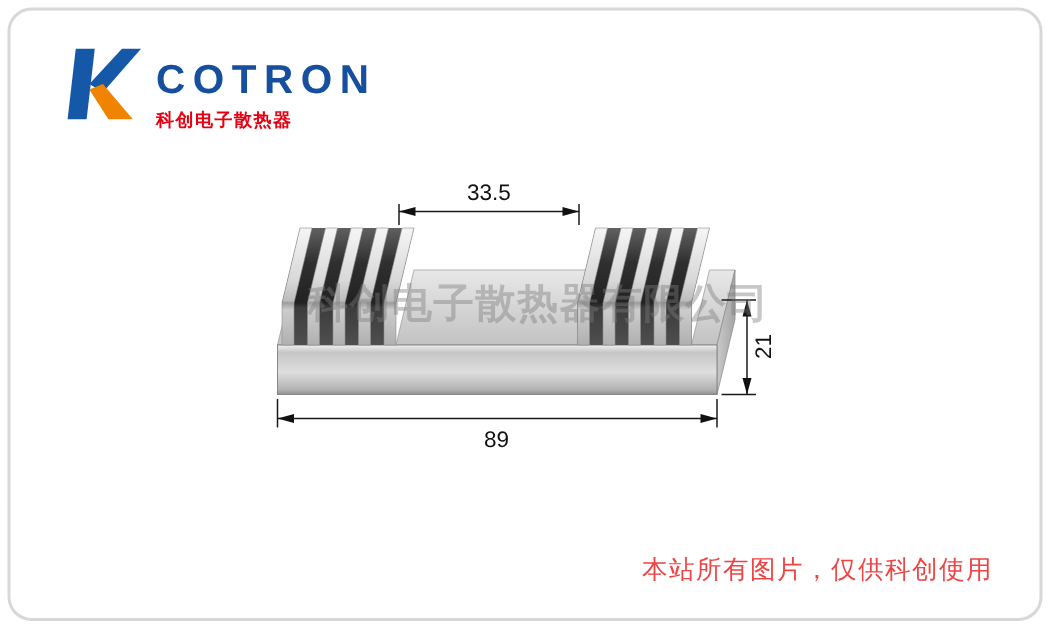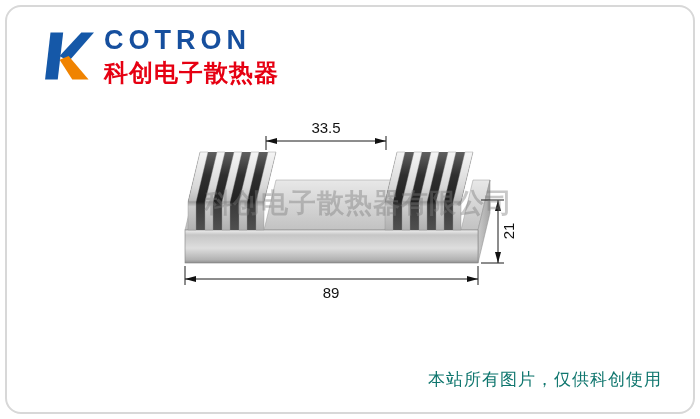--- a/index.html
+++ b/index.html
@@ -4,33 +4,33 @@
 <style>
   html,body{margin:0;padding:0;}
   body{
     width:700px;height:419px;position:relative;background:#ffffff;
     font-family:"Liberation Sans",sans-serif;overflow:hidden;
   }
   .frame{
     position:absolute;left:5px;top:5px;width:686px;height:405px;
     border:2px solid #d8d8d8;border-radius:16px;pointer-events:none;z-index:1;
   }
-  .logo{position:absolute;left:36px;top:26px;display:flex;align-items:center;gap:10px;z-index:4;}
+  .logo{position:absolute;left:36px;top:26px;display:flex;align-items:flex-end;gap:10px;z-index:4;}
   .logo-text{display:flex;flex-direction:column;}
   .brand{color:#164f9e;font-size:27px;font-weight:bold;letter-spacing:5px;line-height:1;}
-  .subtitle{color:#e60012;font-size:24px;font-weight:bold;letter-spacing:1px;margin-top:7px;line-height:1;}
+  .subtitle{color:#e60012;font-size:12px;font-weight:bold;letter-spacing:1px;margin-top:7px;line-height:1;}
   .drawing{position:absolute;left:0;top:0;z-index:2;}
   .watermark{
     position:absolute;left:205px;top:192px;z-index:5;white-space:nowrap;
     font-size:27px;font-weight:bold;color:rgba(125,125,125,0.42);
     letter-spacing:1px;line-height:1;font-family:Liberation Mono, monospace;
   }
   .notice{
     position:absolute;right:38px;top:368px;z-index:6;
-    font-size:17px;color:#0f766e;letter-spacing:1px;
+    font-size:17px;color:#ef4444;letter-spacing:1px;
   }
   svg text{font-family:"Liberation Sans",sans-serif;}
   .dim-text{font-size:15px;fill:#111;}
   .dim-line{stroke:#1a1a1a;stroke-width:1;}
 </style>
 </head>
 <body>
 
 <div class="frame"></div>
 

